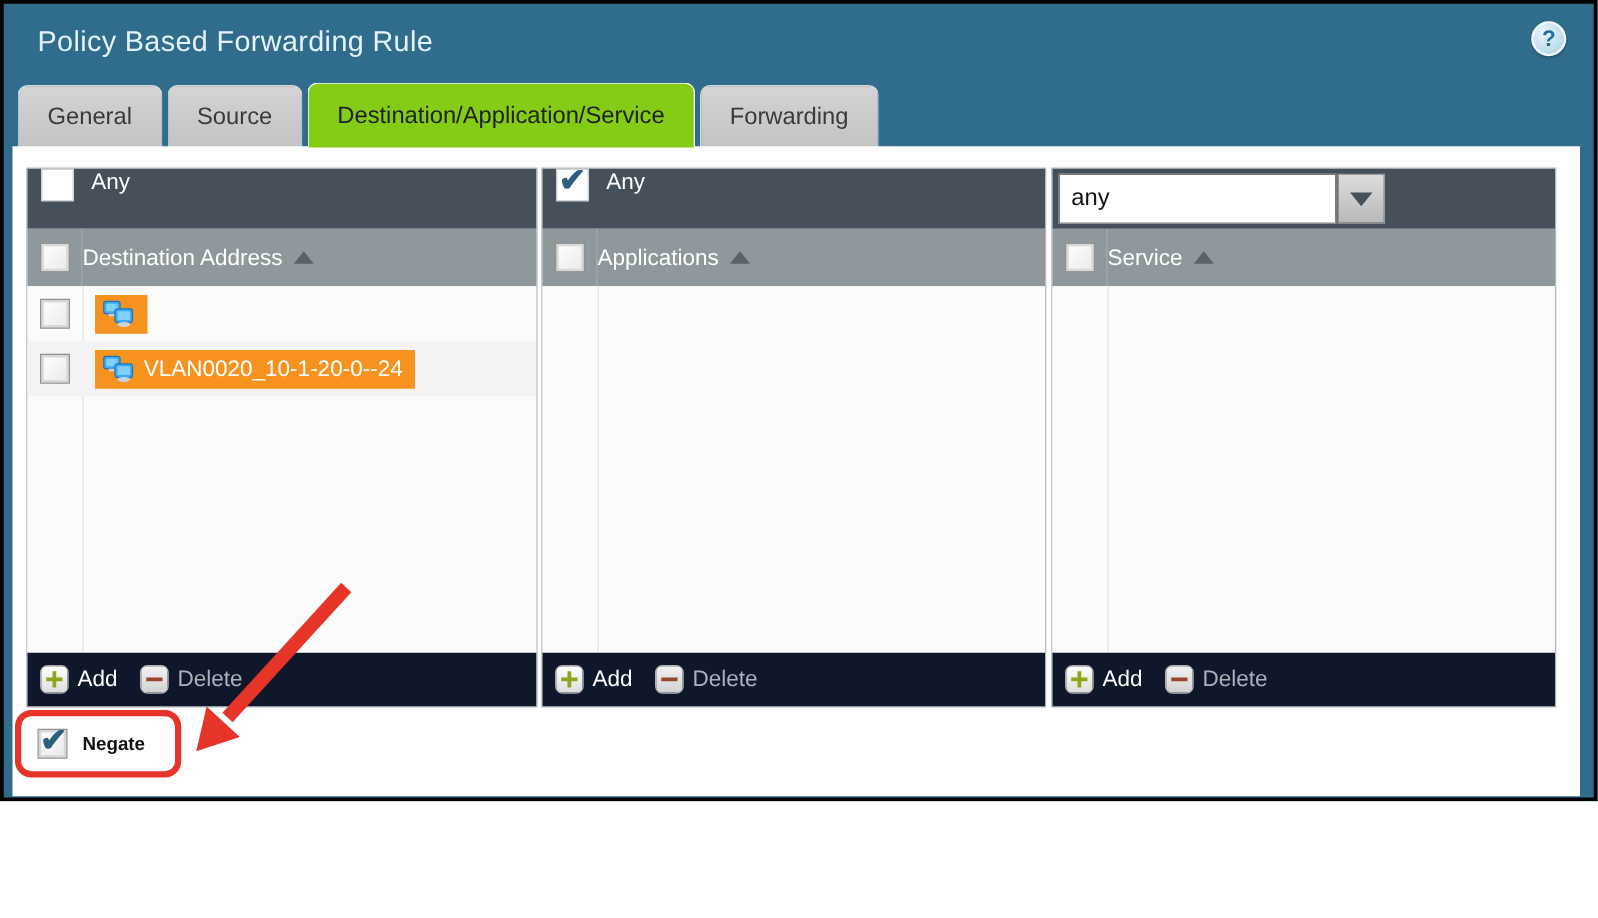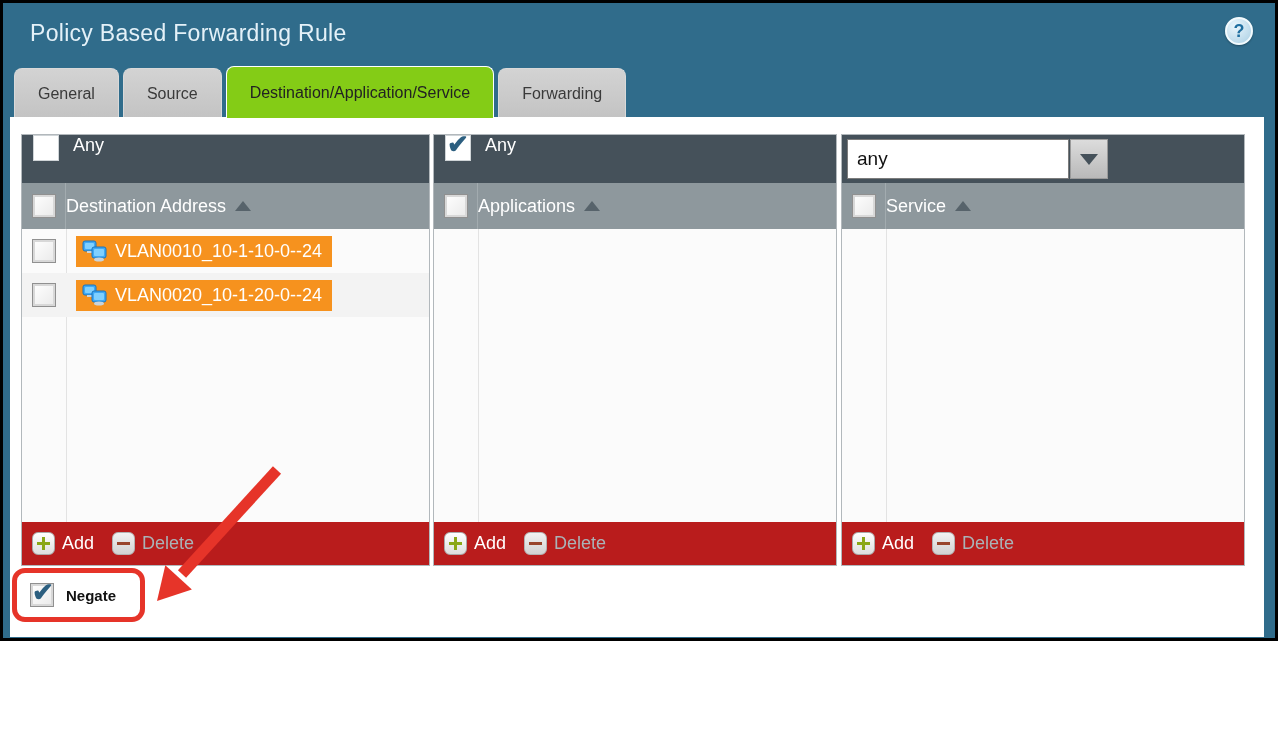--- a/index.html
+++ b/index.html
@@ -22,21 +22,21 @@
     color:#1f6fa0; font-size:18px; font-weight:bold;
     display:flex; align-items:center; justify-content:center;
     cursor:pointer; box-shadow:0 1px 2px rgba(0,0,0,.3);
   }
   
   .tabs { position:absolute; left:14px; top:67px; height:51px; display:flex; gap:4px; align-items:flex-end; }
   .tab {
     height:50px; padding:0 23px; display:flex; align-items:center;
     background:linear-gradient(#d3d3d3,#c3c3c3);
     border-radius:8px 8px 0 0; border:1px solid #d9d9d9; border-bottom:none;
-    font-size:16px; color:#3a3a3a; cursor:pointer; white-space:nowrap;
+    font-size:19px; color:#3a3a3a; cursor:pointer; white-space:nowrap;
   }
   .tab.active {
     background:#84cc16; height:52px; color:#222; border-color:#fff;
     position:relative; z-index:3;
   }
   
   .content { position:absolute; left:10px; top:117px; width:1254px; height:520px; background:#fff; z-index:2; }
   .col {
     position:absolute; top:17px; height:432px;
     border:1px solid #b2b8bc; background:#fbfbfb;
@@ -61,21 +61,21 @@
   .body::before { content:""; position:absolute; left:44px; top:0; bottom:0; width:1px; background:#e3e3e3; }
   .row { height:44px; display:flex; align-items:center; position:relative; }
   .row.alt { background:#f3f3f3; }
   .row-cbcell { width:44px; display:flex; justify-content:center; }
   .addr-chip {
     margin-left:10px; height:31px; background:#f6921e; padding:0 10px 0 6px;
     display:inline-flex; align-items:center; gap:7px; cursor:pointer;
   }
   .addr-chip span.txt { color:#fff; font-size:18px; }
   .ftr {
-    height:43px; background:#b91c1c; flex:0 0 auto;
+    height:43px; background:#0f172a; flex:0 0 auto;
     display:flex; align-items:center; padding-left:10px; gap:18px;
   }
   .ftr-btn { display:flex; align-items:center; gap:7px; cursor:pointer; }
   .ftr-btn .lbl { font-size:18px; color:#fff; }
   .ftr-btn.disabled .lbl { color:#aab2b7; cursor:default; }
   .chip {
     width:23px; height:23px; border-radius:6px; position:relative;
     background:linear-gradient(#ffffff,#dedede); border:1px solid #a9a9a9;
   }
   .chip.plus::before, .chip.plus::after { content:""; position:absolute; background:#8aa717; }
@@ -164,21 +164,20 @@
           </div>
           <div class="addr-chip">
             <svg width="26" height="22" viewBox="0 0 26 22">
               <rect x="1" y="1" width="13" height="10" rx="2" fill="#3fa9f5" stroke="#1b75bc" stroke-width="1"></rect>
               <rect x="3" y="3" width="9" height="6" rx="1" fill="#7fd0ff"></rect>
               <rect x="5" y="11" width="5" height="2" fill="#c9d3da"></rect>
               <rect x="10" y="7" width="14" height="11" rx="2" fill="#3fa9f5" stroke="#1b75bc" stroke-width="1"></rect>
               <rect x="12" y="9" width="10" height="7" rx="1" fill="#7fd0ff"></rect>
               <ellipse cx="17" cy="19.5" rx="5" ry="2" fill="#c9d3da"></ellipse>
             </svg>
-            <span class="txt">VLAN0010_10-1-10-0--24</span>
           </div>
         </div>
         <div class="row alt">
           <div class="row-cbcell">
             <div class="cb"></div>
           </div>
           <div class="addr-chip">
             <svg width="26" height="22" viewBox="0 0 26 22">
               <rect x="1" y="1" width="13" height="10" rx="2" fill="#3fa9f5" stroke="#1b75bc" stroke-width="1"></rect>
               <rect x="3" y="3" width="9" height="6" rx="1" fill="#7fd0ff"></rect>

